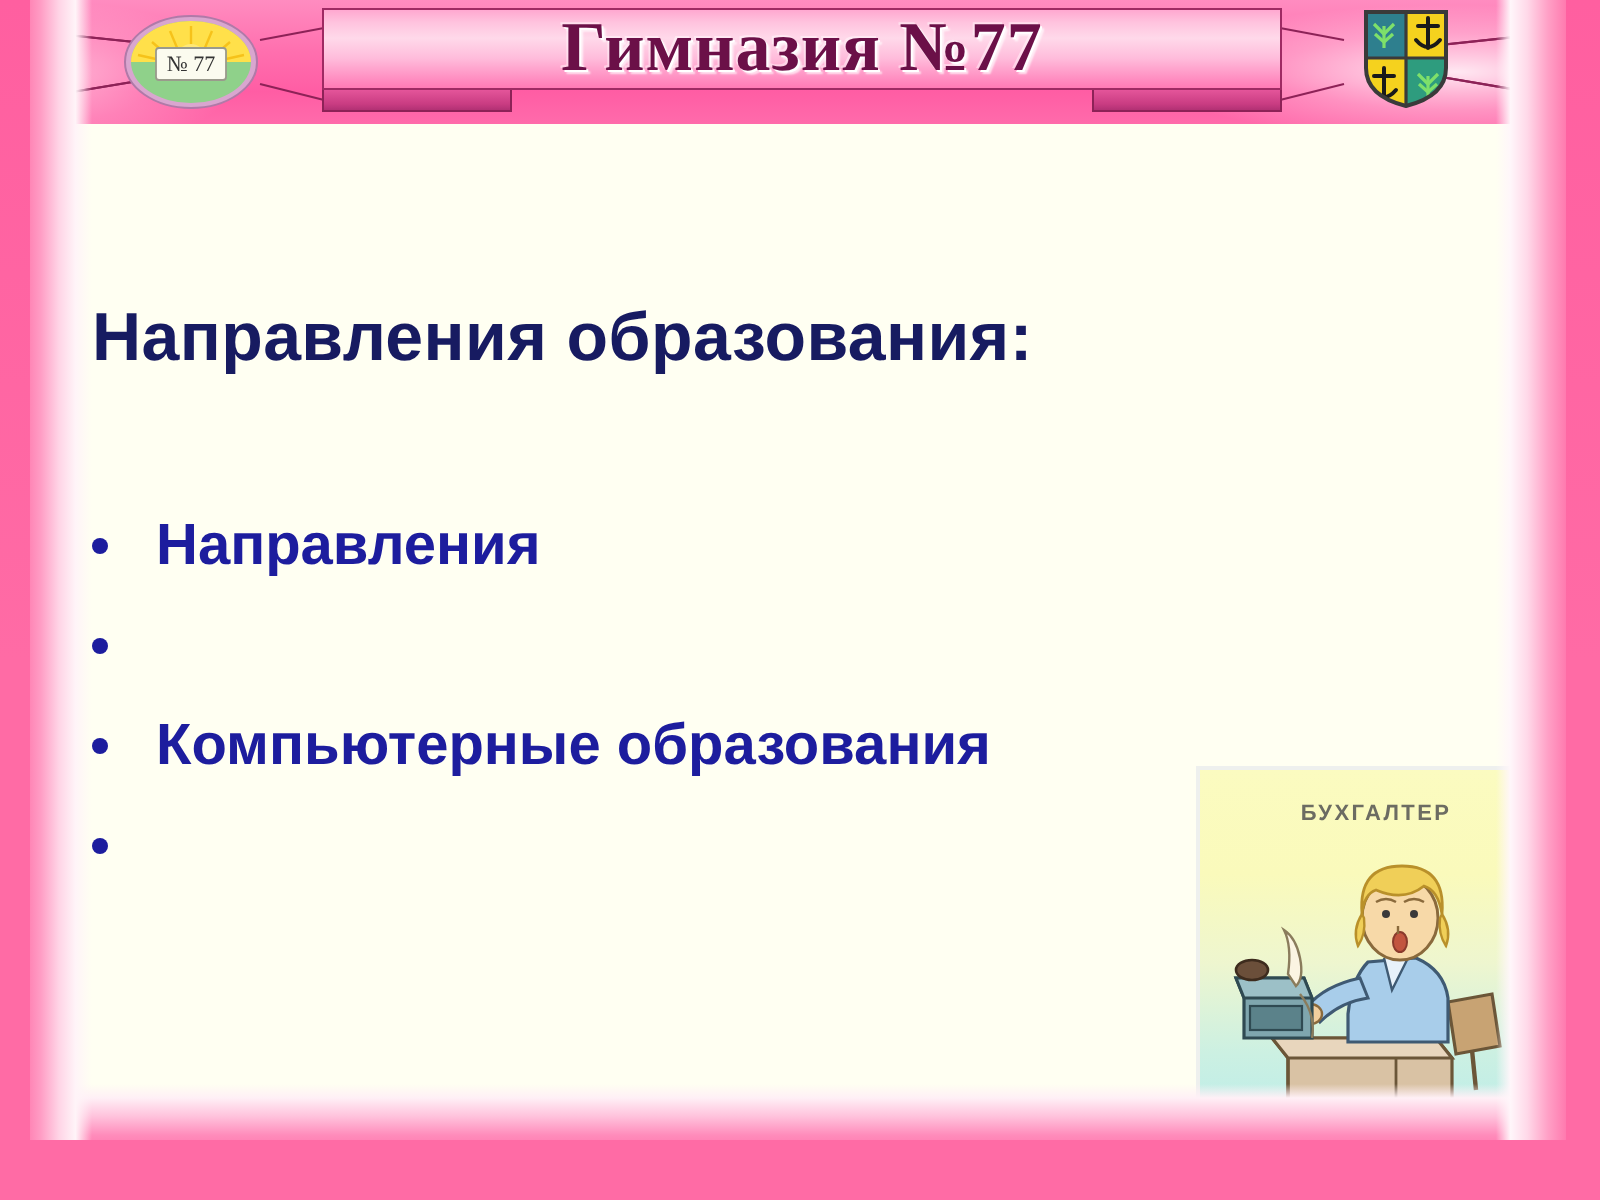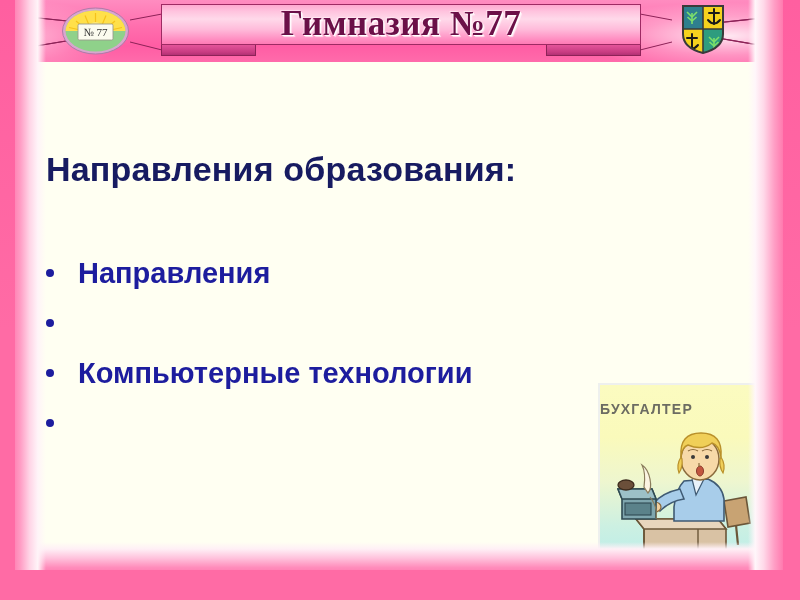--- a/index.html
+++ b/index.html
@@ -222,22 +222,22 @@
     border: 2px solid #eef0ee;
     box-sizing: border-box;
     background: linear-gradient(to bottom,
        #fbfbc0 0%, #fafabb 28%, #eef6cf 52%, #ccf0e2 76%, #b6ecec 100%);
     overflow: hidden;
   }
   .illus-label {
     position: absolute;
     left: 0; top: 16px;
     width: 100%;
-    text-align: left;
-    font-size: 14px;
+    text-align: center;
+    font-size: 11px;
     font-weight: bold;
     color: #6c6c62;
     letter-spacing: 1.2px;
     font-family: "Liberation Sans", sans-serif;
   }
   .illus-art {
     position: absolute;
     left: 0; top: 30px;
     width: 176px;
     height: 158px;
@@ -347,21 +347,21 @@
     <ul class="bullet-list">
       <li class="bullet-item">
         <span class="bullet-dot"></span>
         <span>Направления</span>
       </li>
       <li class="bullet-item">
         <span class="bullet-dot"></span>
       </li>
       <li class="bullet-item">
         <span class="bullet-dot"></span>
-        <span>Компьютерные технологии</span>
+        <span>Компьютерные образования</span>
       </li>
       <li class="bullet-item">
         <span class="bullet-dot"></span>
       </li>
     </ul>
   </div>
 
   <div class="illustration">
     <div class="illus-label">БУХГАЛТЕР</div>
 

